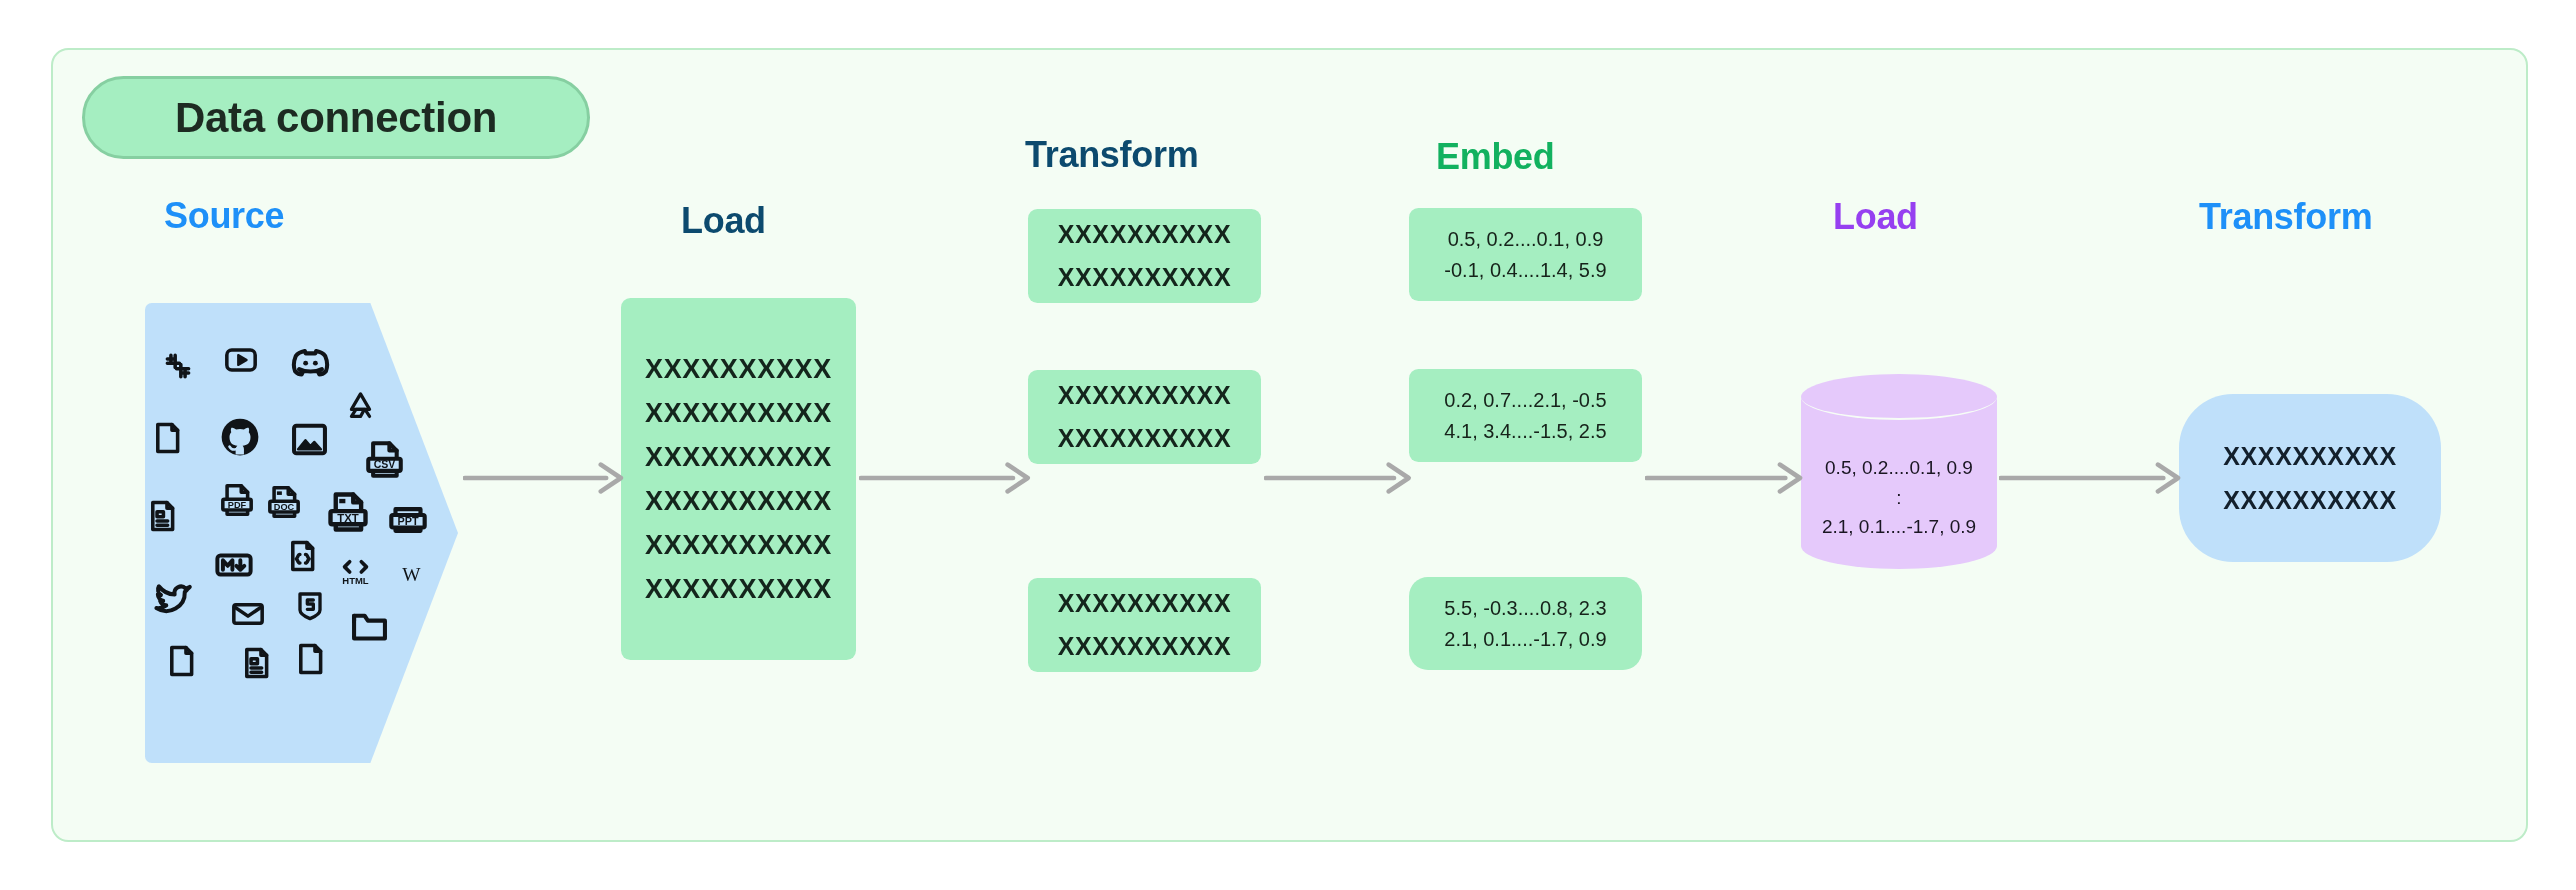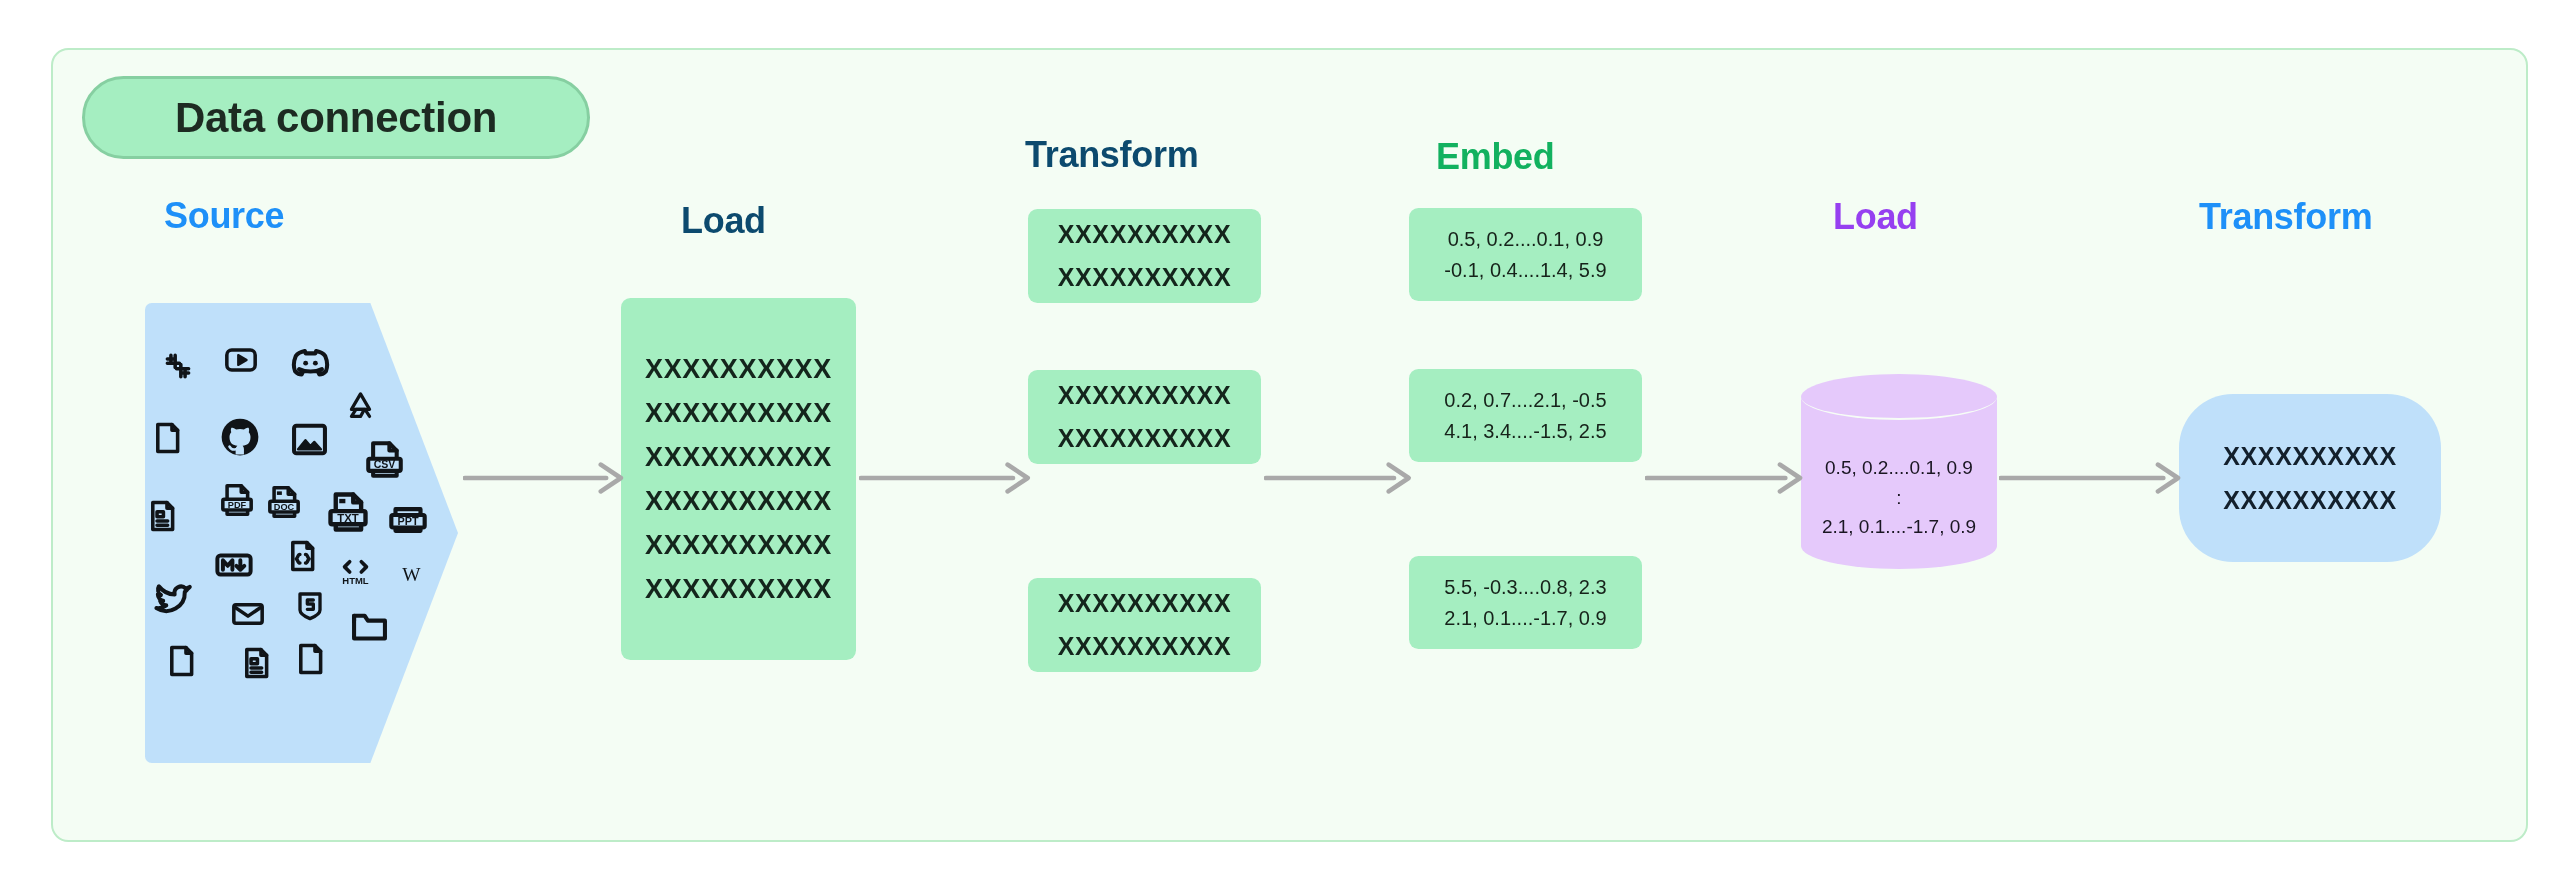--- a/index.html
+++ b/index.html
@@ -141,21 +141,21 @@
   }
 
   
   .embed-box {
     left: 1409px;
     width: 233px;
     height: 93px;
   }
   #box-embed-0 { top: 208px; }
   #box-embed-1 { top: 369px; }
-  #box-embed-2 { top: 556px; }
+  #box-embed-2 { top: 577px; border-radius: 19px; }
   .embed-box .row {
     font-size: 20px;
     line-height: 31px;
     font-weight: 500;
     color: #16221a;
   }
 
   
   #store-cylinder {
     position: absolute;

